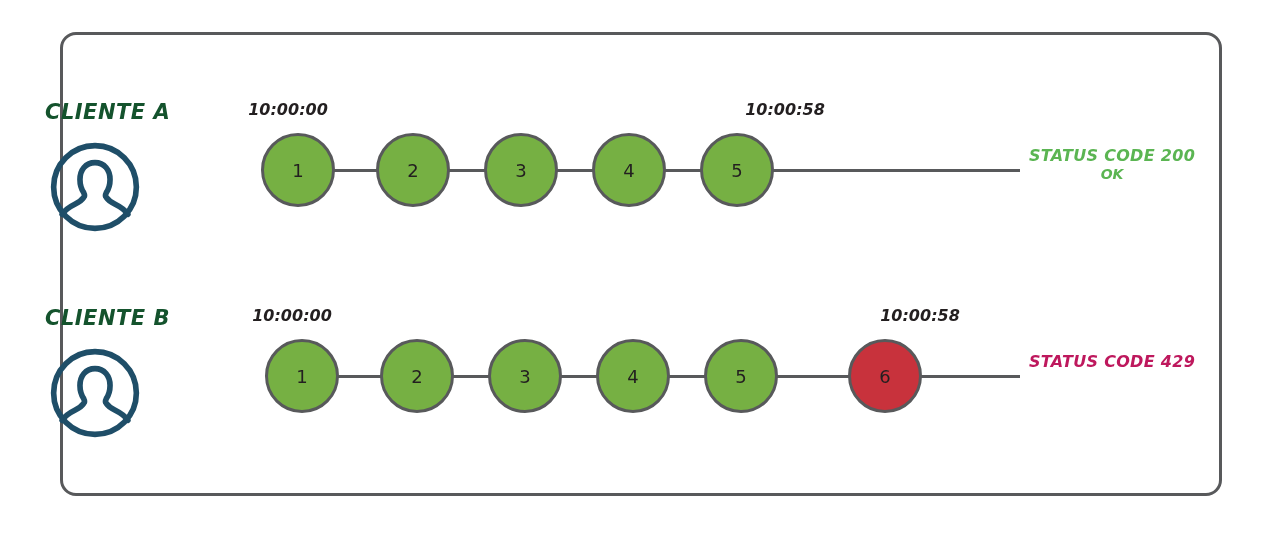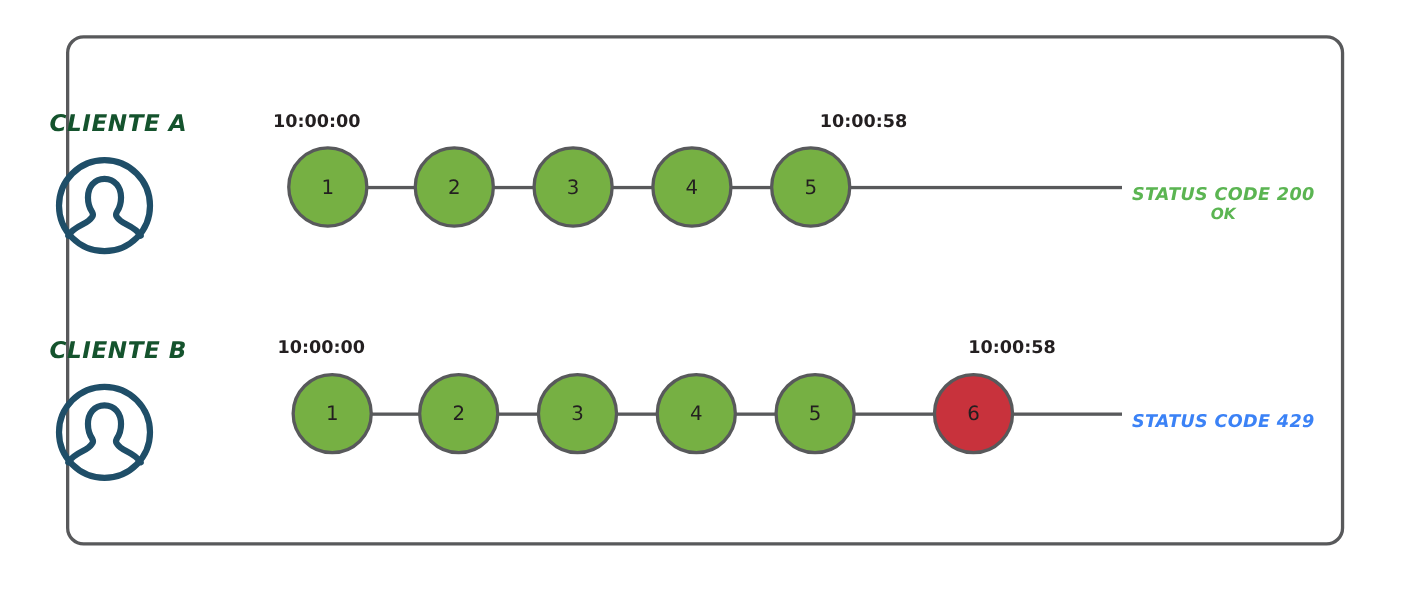--- a/index.html
+++ b/index.html
@@ -77,20 +77,21 @@
 
   .time-stamp {
     position: absolute;
     top: 48px;
     font-family: "DejaVu Sans", sans-serif;
     font-size: 16px;
     font-weight: bold;
     color: #231f20;
     white-space: nowrap;
     transform: translateX(-50%);
+    font-style: italic;
   }
 
   .wire {
     position: absolute;
     height: 3px;
     background: #58595b;
     top: 117px;
   }
 
   .node {
@@ -113,26 +114,25 @@
 
   .status {
     position: absolute;
     top: 94px;
     font-family: "DejaVu Sans", sans-serif;
     font-weight: 600;
     font-style: italic;
     text-align: center;
     line-height: 1.25;
     white-space: nowrap;
-    margin-top: 21px;
   }
   .status .line1 { font-size: 16px; display: block; letter-spacing: 0.3px; }
   .status .line2 { font-size: 14px; display: block; }
   .status.ok   { color: #5bb552; }
-  .status.fail { color: #3b82f6; }
+  .status.fail { color: #be185d; }
 </style>
 </head>
 <body>
 
 <div id="stage">
 
   <div class="frame"></div>
 
   <div class="row" id="row-a">
 

